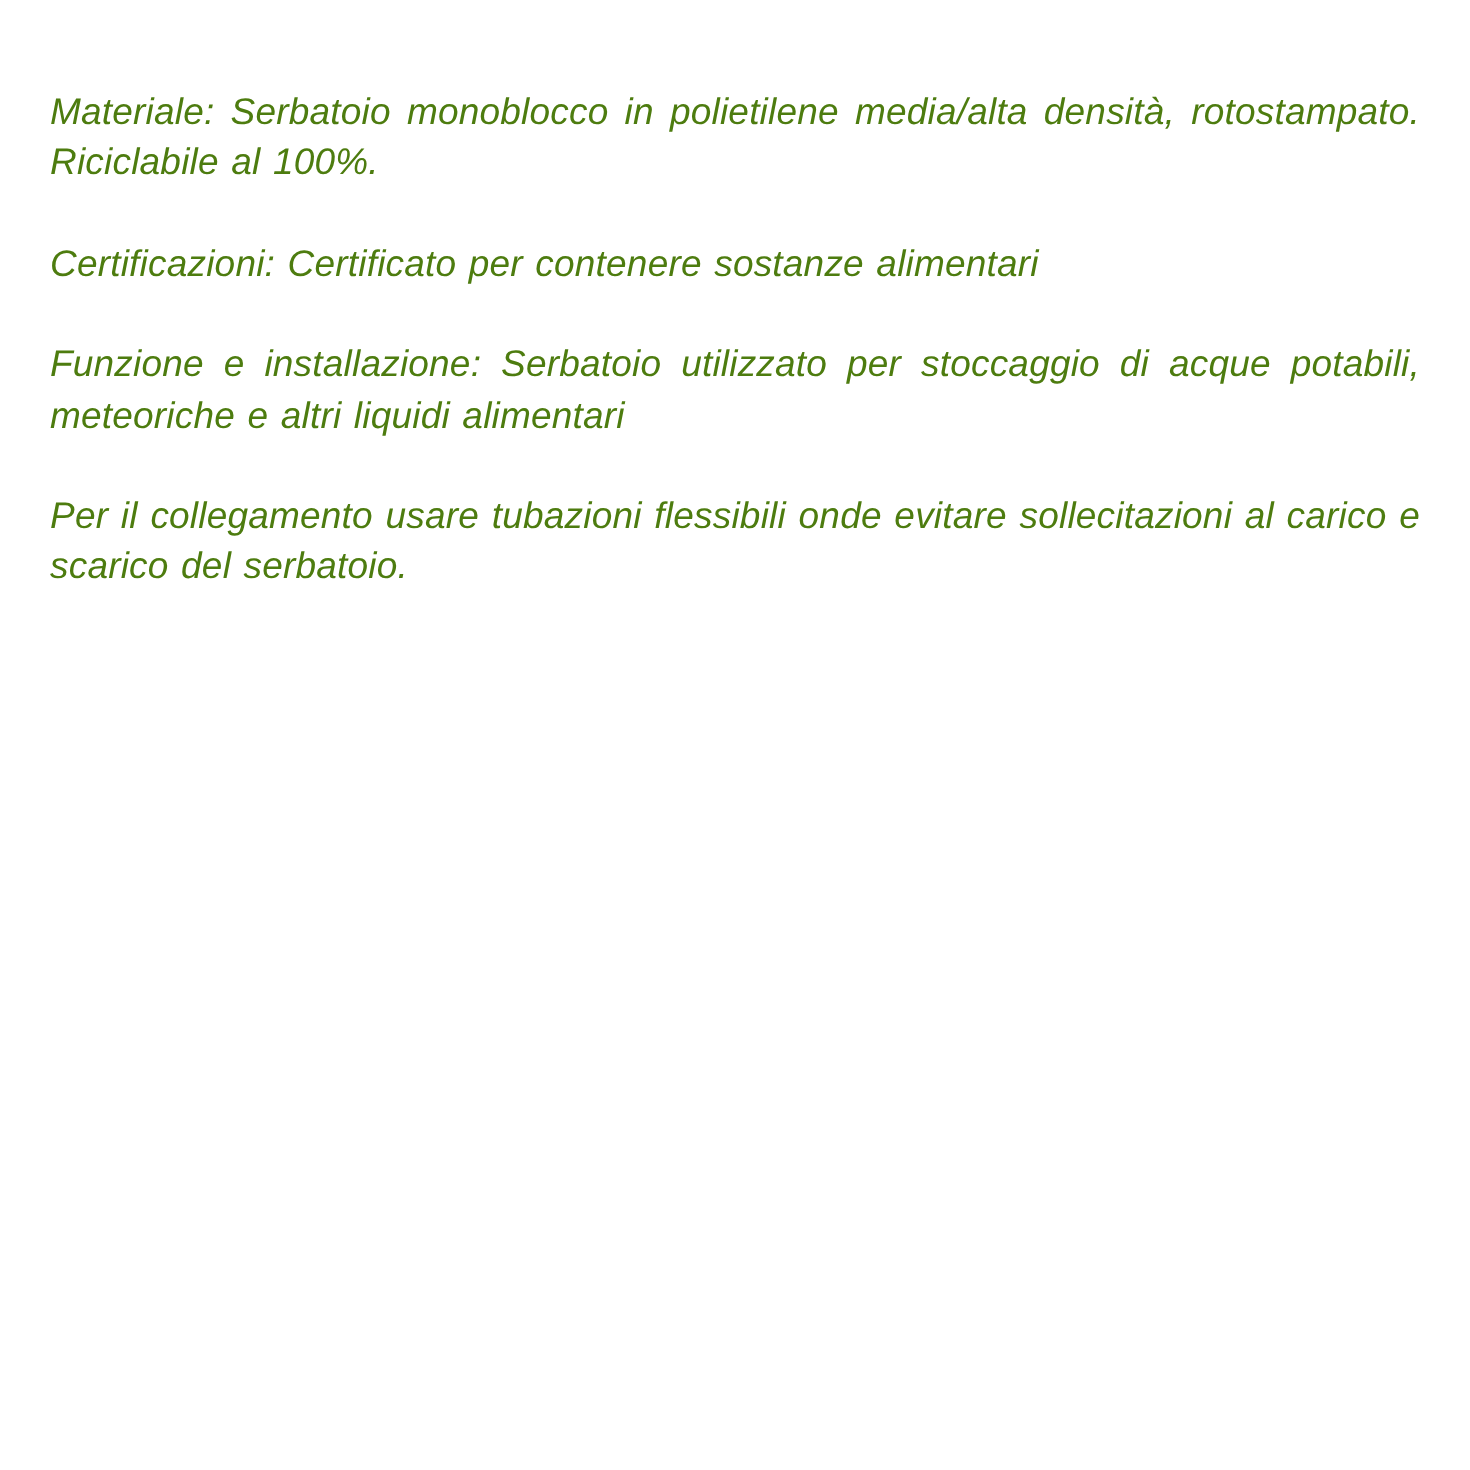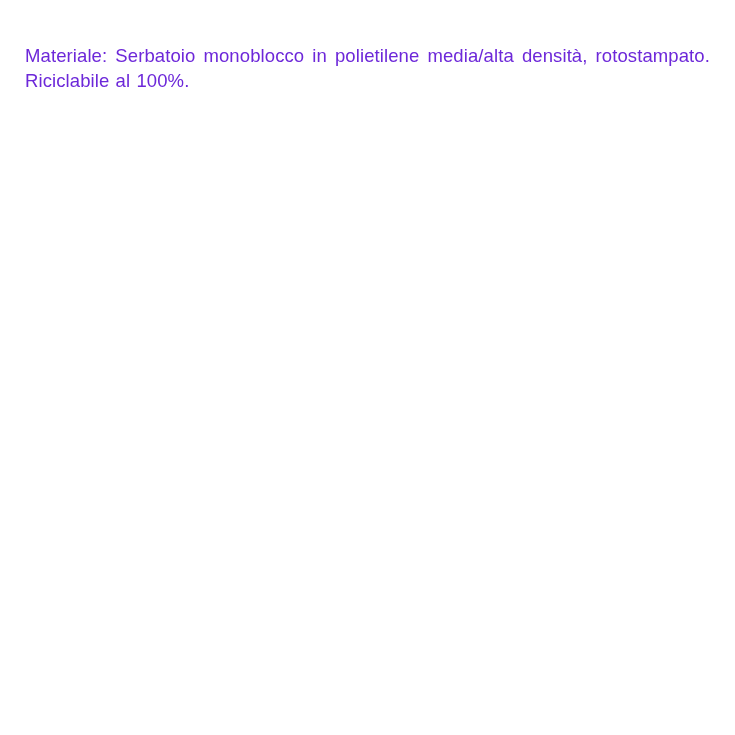--- a/index.html
+++ b/index.html
@@ -7,35 +7,39 @@
     padding: 0;
     background: #ffffff;
   }
   .page {
     width: 735px;
     height: 735px;
     box-sizing: border-box;
     background: #ffffff;
     padding: 43px 25px 0 25px;
     font-family: "Liberation Sans", "DejaVu Sans", sans-serif;
-    color: #6d28d9;
+    color: #4d7c0f;
     overflow: hidden;
+    font-style: italic;
   }
   .doc-paragraph {
     font-size: 18.5px;
     line-height: 25.4px;
     margin: 0 0 25px 0;
     text-align: justify;
     text-align-last: left;
     letter-spacing: 0.1px;
     word-spacing: 1px;
   }
 </style>
 </head>
 <body>
 
 <div class="page">
   <p class="doc-paragraph">Materiale: Serbatoio monoblocco in polietilene media/alta densità, rotostampato. Riciclabile al 100%.</p>
 
+  <p class="doc-paragraph">Certificazioni: Certificato per contenere sostanze alimentari</p>
+
+  <p class="doc-paragraph">Funzione e installazione: Serbatoio utilizzato per stoccaggio di acque potabili, meteoriche e altri liquidi alimentari</p>
 
 
-
+  <p class="doc-paragraph">Per il collegamento usare tubazioni flessibili onde evitare sollecitazioni al carico e scarico del serbatoio.</p>
 </div>
 
 </body></html>

